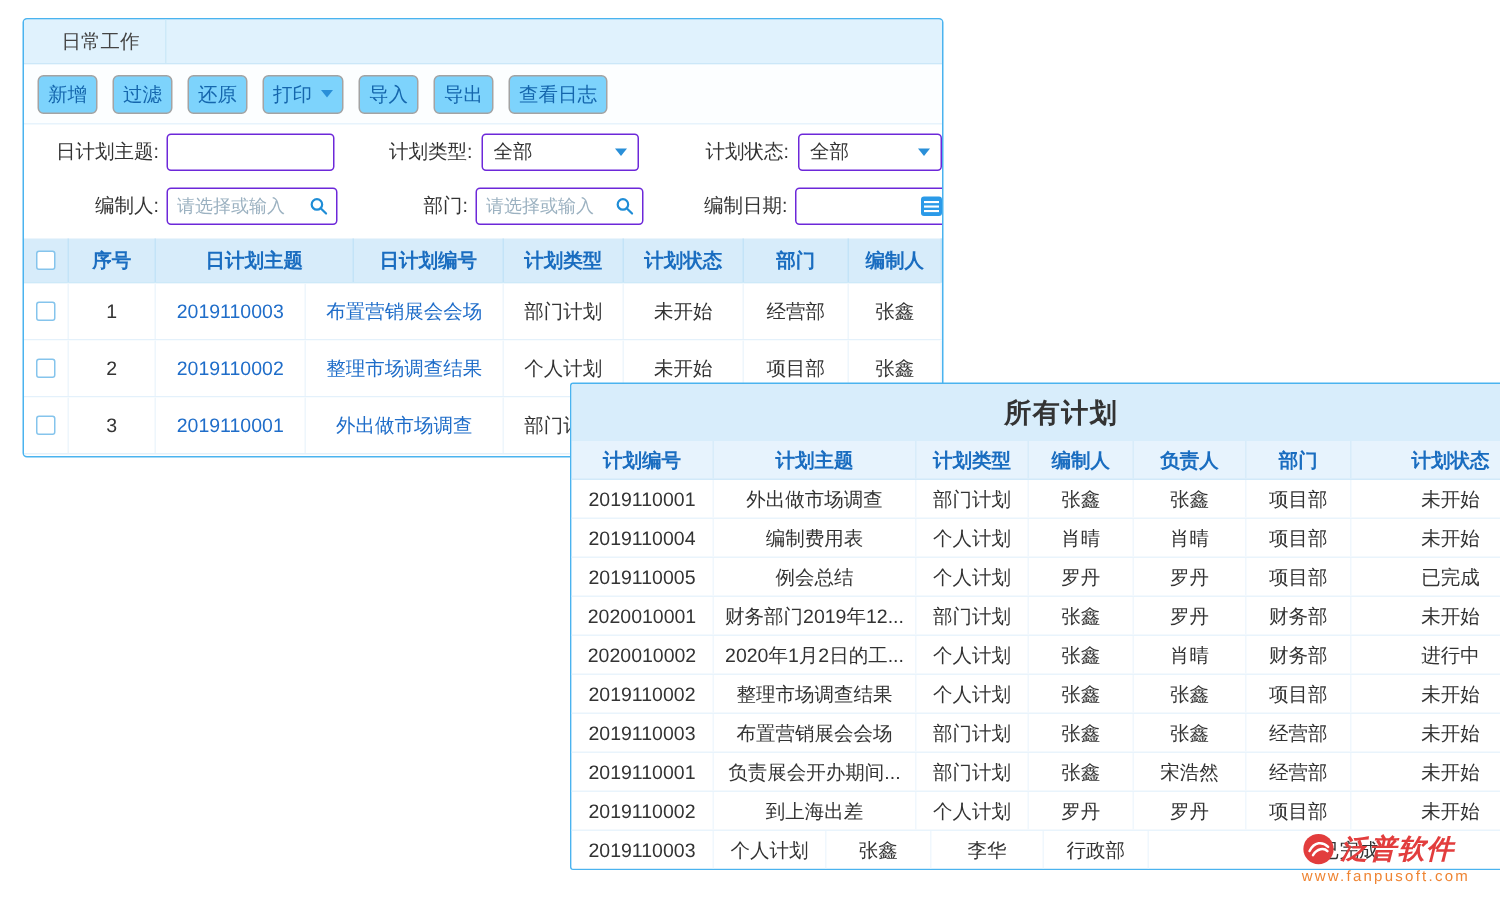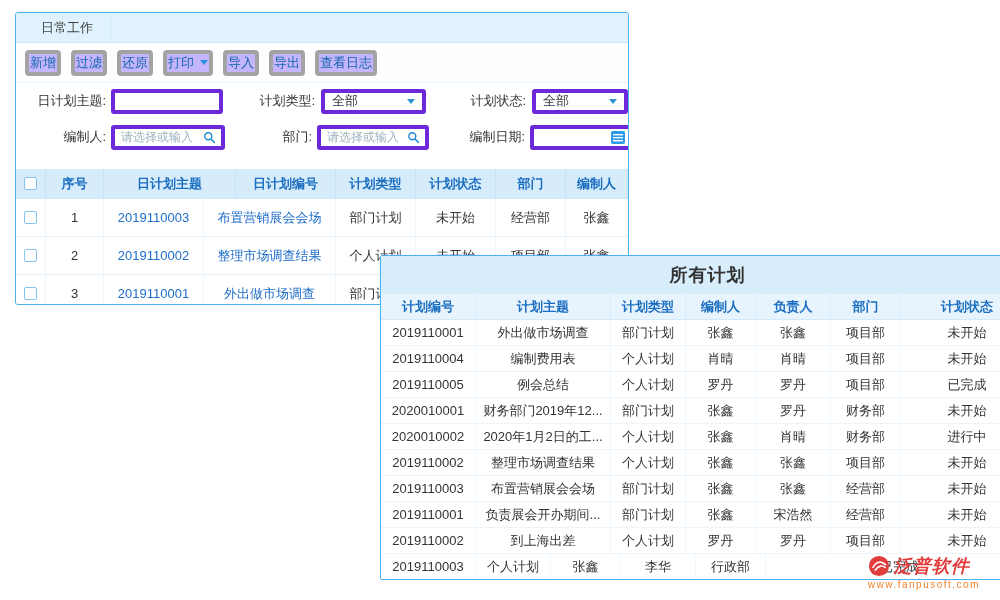--- a/index.html
+++ b/index.html
@@ -16,29 +16,29 @@
   #all-plans-window { left:380px; top:255px; width:655px; height:325px; z-index:5; border-radius:2px; }
 
   
   .tabbar { height:30px; background:#e0f2fd; display:flex; align-items:stretch; padding-left:8px; border-bottom:1px solid #cbe7f8; }
   .tab { display:flex; align-items:center; padding:0 17px; color:#444; position:relative; cursor:pointer; border-right:1px solid #cde9f8; }
   .tab.active { background:#fff; color:#222; font-weight:bold; border:1px solid #cde9f8; border-bottom:none; margin-bottom:-1px; padding-right:22px; }
   .tab-close { position:absolute; top:1px; right:4px; font-size:11px; line-height:11px; color:#8a9aa6; font-weight:normal; cursor:pointer; }
 
   
   .toolbar { display:flex; align-items:center; gap:10px; height:40px; padding:0 9px; background:#fcfeff; border-bottom:1px solid #e7f3fc; }
-  .tbtn { display:inline-flex; align-items:center; gap:6px; background:#c4b5fd; border:4px solid #a3a3a3; border-radius:4px;
-          color:#1566ad; font-size:13px; height:26px; padding:0 1px; cursor:pointer; font-family:inherit; }
+  .tbtn { display:inline-flex; align-items:center; gap:6px; background:#7dd3fc; border:1px solid #a3a3a3; border-radius:4px;
+          color:#1566ad; font-size:13px; height:26px; padding:0 6px; cursor:pointer; font-family:inherit; }
   .caret { width:0; height:0; border-left:4px solid transparent; border-right:4px solid transparent; border-top:5px solid #2a8fd8; }
 
   
-  .filters { padding-bottom:14px; }
+  .filters { padding-bottom:4px; }
   .frow { display:flex; align-items:center; height:36px; }
   .flabel { flex:none; text-align:right; color:#333; }
-  .fbox { flex:none; height:25px; border:4px solid #6d28d9; border-radius:3px; background:#fff; display:flex; align-items:center; }
+  .fbox { flex:none; height:25px; border:1px solid #6d28d9; border-radius:3px; background:#fff; display:flex; align-items:center; }
   .fld { border:none; outline:none; flex:1; min-width:0; height:100%; font-size:12px; padding:0 6px; color:#333; background:transparent; font-family:inherit; }
   .fld::placeholder { color:#9cb2c1; }
   .select { justify-content:space-between; padding:0 7px; cursor:pointer; }
   .sicon { flex:none; display:flex; align-items:center; margin-right:5px; cursor:pointer; }
   .calicon { flex:none; display:flex; align-items:center; margin-right:3px; cursor:pointer; }
   .ml5{margin-left:5px;} .ml6{margin-left:6px;} .ml8{margin-left:8px;}
   .ml22{margin-left:22px;} .ml24{margin-left:24px;} .ml28{margin-left:28px;} .ml32{margin-left:32px;}
   .wlab1{width:82px;} .wlab2{width:68px;} .wlab3{width:65px;} .wlab4{width:68px;}
   .wsubj{width:112px;} .wsel{width:105px;} .wsel2{width:96px;} .wsearch1{width:114px;} .wsearch2{width:112px;} .wdate{width:103px;}
 

